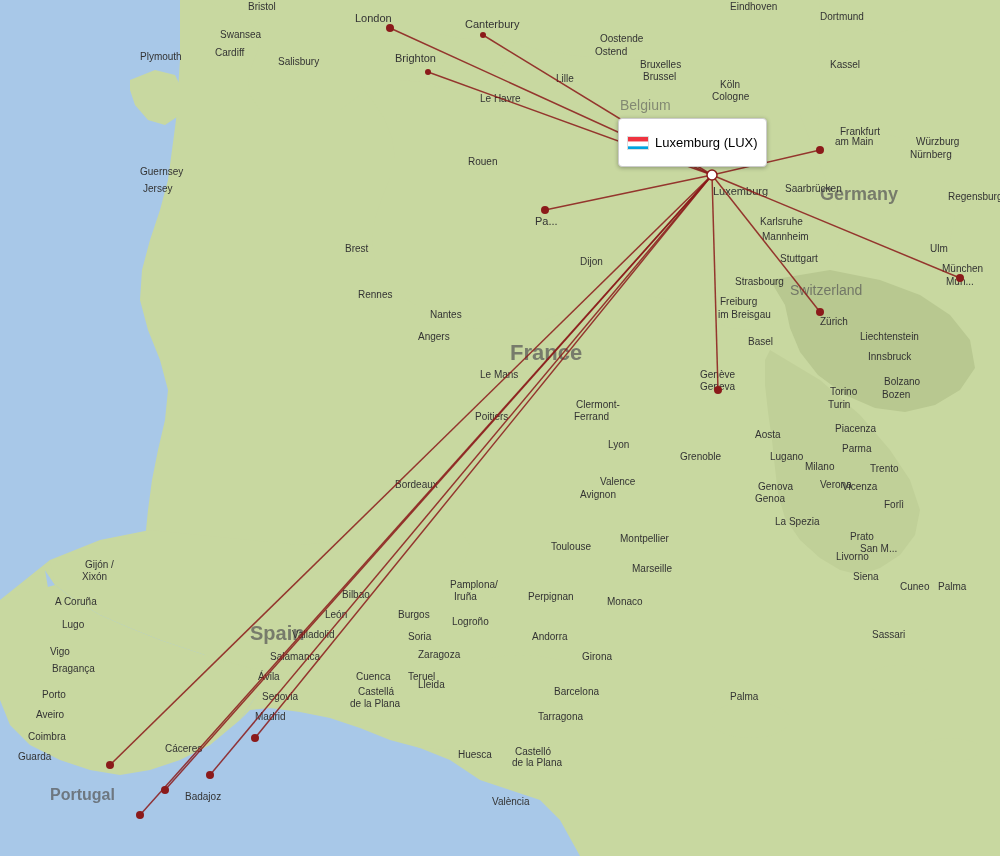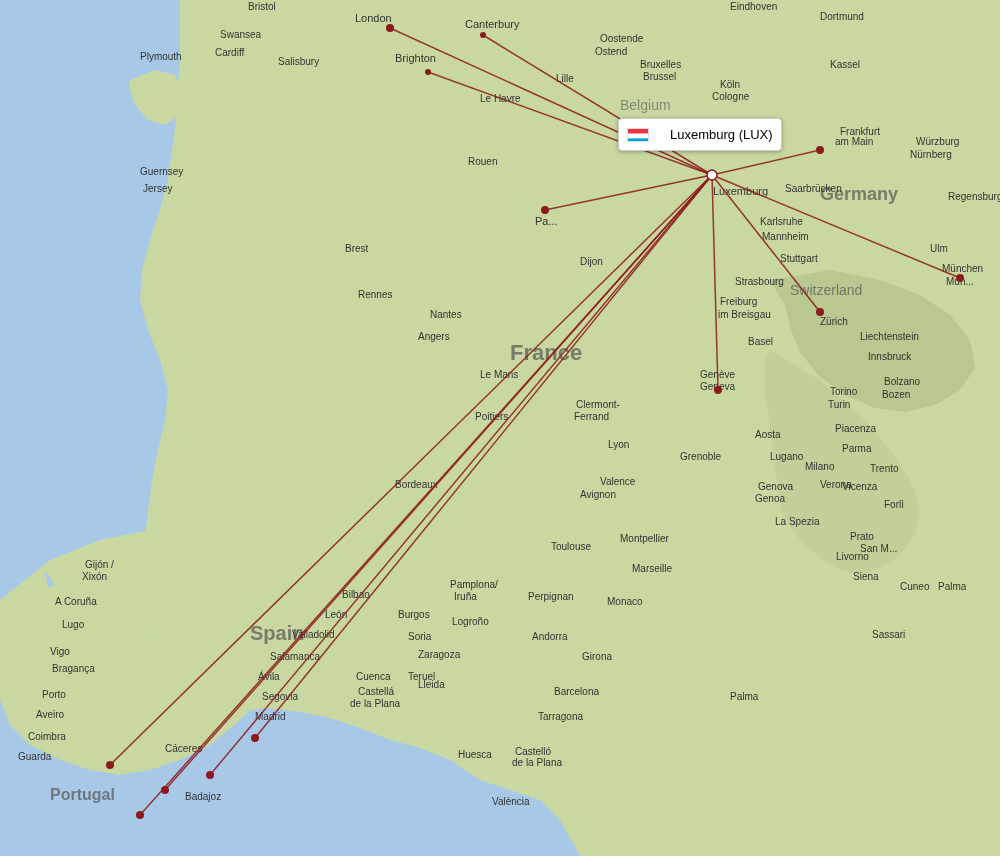--- a/index.html
+++ b/index.html
@@ -21,26 +21,26 @@
       width: 100%;
       height: 100%;
     }
 
     
     .location-label {
       position: absolute;
       background: white;
       border: 1px solid #ccc;
       border-radius: 4px;
-      padding: 8px 8px;
+      padding: 16px 8px;
       font-size: 13px;
       font-weight: 500;
       display: flex;
       align-items: center;
-      gap: 21px;
+      gap: 6px;
       white-space: nowrap;
       box-shadow: 0 1px 4px rgba(0,0,0,0.3);
       z-index: 10;
     }
   </style>
 </head>
 <body>
 
 <div id="map-container">
   <svg id="map-svg" viewBox="0 0 1000 856" xmlns="http://www.w3.org/2000/svg">

